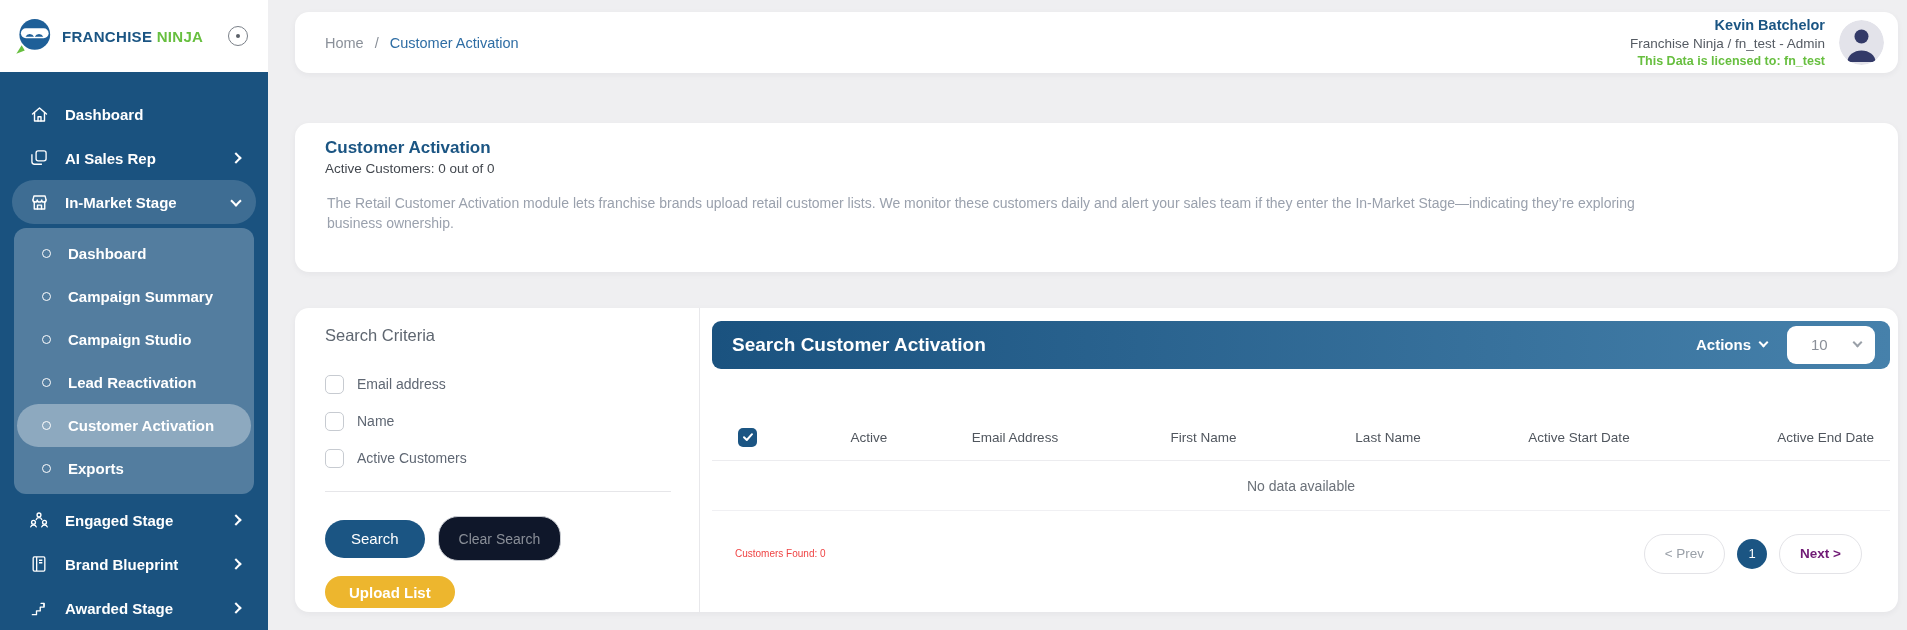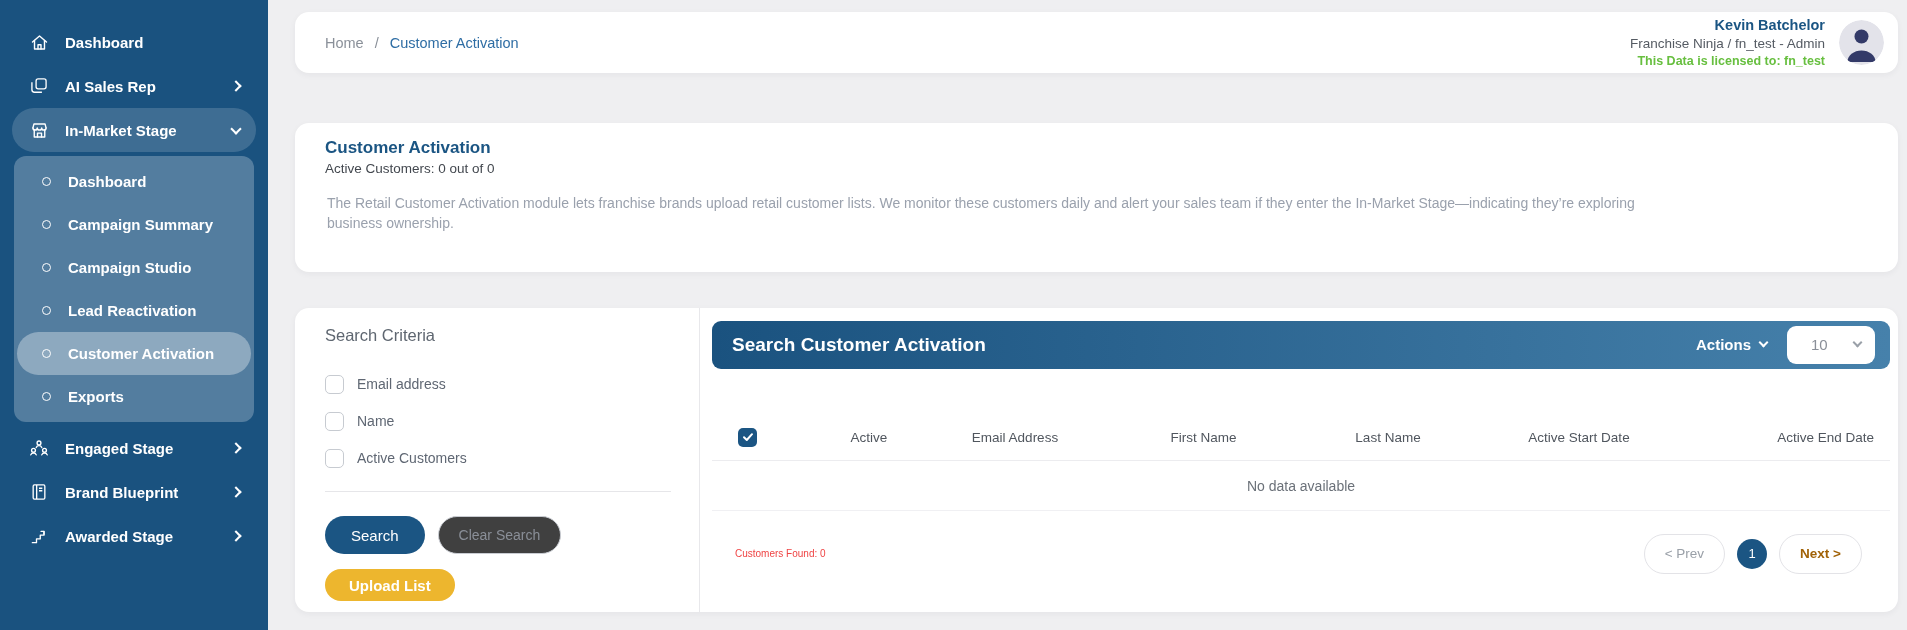--- a/index.html
+++ b/index.html
@@ -62,21 +62,21 @@
   .left-panel { width:405px; flex-shrink:0; border-right:1px solid #E8E8EB; padding:18px 28px 0 30px; }
   .panel-title { font-size:16.5px; font-weight:500; color:#5E6670; }
   .cb-list { margin-top:24px; }
   .cb-row { display:flex; align-items:center; height:30px; margin-bottom:7px; }
   .cb-box { width:19px; height:19px; border:1.5px solid #C7CBD1; border-radius:5px; background:#fff; margin-right:13px; cursor:pointer; flex-shrink:0; }
   .cb-label { font-size:14px; color:#5F6773; }
   .panel-divider { border-top:1px solid #E6E6E9; margin-top:18px; }
   .btn-row { display:flex; align-items:center; gap:13px; margin-top:24px; }
   .btn { border:none; border-radius:20px; font-family:inherit; cursor:pointer; display:inline-flex; align-items:center; justify-content:center; }
   .btn-search { height:38px; padding:0 26px; background:#1B5583; color:#fff; font-size:15px; font-weight:400; }
-  .btn-clear  { height:38px; padding:0 20px; background:#404040; border:1px solid #C9CCD2; color:#8A8F98; font-size:14px; }
+  .btn-clear  { height:45px; padding:0 20px; background:#0f172a; border:1px solid #C9CCD2; color:#8A8F98; font-size:14px; }
   .btn-upload { height:32px; padding:0 24px; background:#EDB62E; color:#fff; font-size:15px; font-weight:600; margin-top:15px; }
 
   .right-panel { flex:1; padding:13px 8px 16px 12px; display:flex; flex-direction:column; }
   .blue-bar { height:50px; border-radius:9px; background:linear-gradient(90deg,#1A527F,#4681AB); display:flex; align-items:center; padding:0 15px 0 20px; }
   .bar-title { color:#fff; font-size:19px; font-weight:600; }
   .bar-right { margin-left:auto; display:flex; align-items:center; gap:20px; }
   .actions-btn { display:flex; align-items:center; gap:9px; color:#fff; font-size:15px; font-weight:600; cursor:pointer; }
   .chev-sm { width:7px; height:7px; border-right:2px solid #fff; border-bottom:2px solid #fff; transform:rotate(45deg); margin-top:-4px; }
   .size-select { width:88px; height:38px; background:#fff; border-radius:9px; display:flex; align-items:center; justify-content:space-between; padding:0 14px 0 24px; cursor:pointer; }
   .size-val { font-size:15px; color:#8A8F98; }
@@ -86,29 +86,44 @@
   .th { font-size:13.5px; font-weight:500; color:#50565E; text-align:center; }
   .th.right { text-align:right; padding-right:16px; }
   .th-check { display:flex; justify-content:center; }
   .cb-checked { width:19px; height:19px; border-radius:5px; background:#1B5583; display:flex; align-items:center; justify-content:center; cursor:pointer; }
   .no-data { height:52px; display:flex; align-items:center; justify-content:center; font-size:14px; color:#6B7179; border-bottom:1px solid #F0F0F3; }
   .tfoot { height:89px; display:flex; align-items:center; padding:0 28px 0 23px; }
   .found { font-size:10px; color:#ef4444; }
   .pager { margin-left:auto; display:flex; align-items:center; gap:12px; }
   .pg-btn { height:40px; border-radius:20px; border:1px solid #E3E3E7; background:#fff; display:flex; align-items:center; padding:0 20px; font-size:13.5px; font-family:inherit; cursor:pointer; }
   .pg-prev { color:#9AA0A8; }
-  .pg-next { color:#a16207; font-weight:600; }
+  .pg-next { color:#701a75; font-weight:600; }
   .pg-num { width:30px; height:30px; border-radius:50%; background:#1B5583; color:#fff; display:flex; align-items:center; justify-content:center; font-size:13px; cursor:pointer; }
 
   svg { display:block; }
 </style>
 </head>
 <body>
 
 <aside class="sidebar">
+  <div class="side-top">
+    <div class="logo">
+      <span>
+        <svg width="40" height="40" viewBox="0 0 52 50">
+          <circle cx="27" cy="23" r="20" fill="#1E5F98"></circle>
+          <rect x="9" y="15" width="36" height="13" rx="6.5" fill="#ffffff"></rect>
+          <path d="M15 26 a6 6 0 0 1 11 0 z" fill="#1E5F98"></path>
+          <path d="M27 26 a6 6 0 0 1 11 0 z" fill="#1E5F98"></path>
+          <path d="M10 37 L3 48 L14 44 Z" fill="#67BF3F"></path>
+        </svg>
+      </span>
+      <span class="logo-word"><span class="w1">FRANCHISE</span> <span class="w2">NINJA</span></span>
+    </div>
+    <span class="collapse-dot"></span>
+  </div>
 
   <nav class="nav">
     <div class="nav-item">
       <span class="nav-icon">
         <svg width="21" height="21" viewBox="0 0 24 24" fill="none" stroke="#fff" stroke-width="1.6" stroke-linecap="round" stroke-linejoin="round">
           <path d="M4 11.5 L12 4.5 L20 11.5"></path>
             <path d="M6.3 9.6 V19.5 H17.7 V9.6"></path>
             <path d="M10.3 19.5 V14.6 H13.7 V19.5"></path>
         </svg>
       </span>

